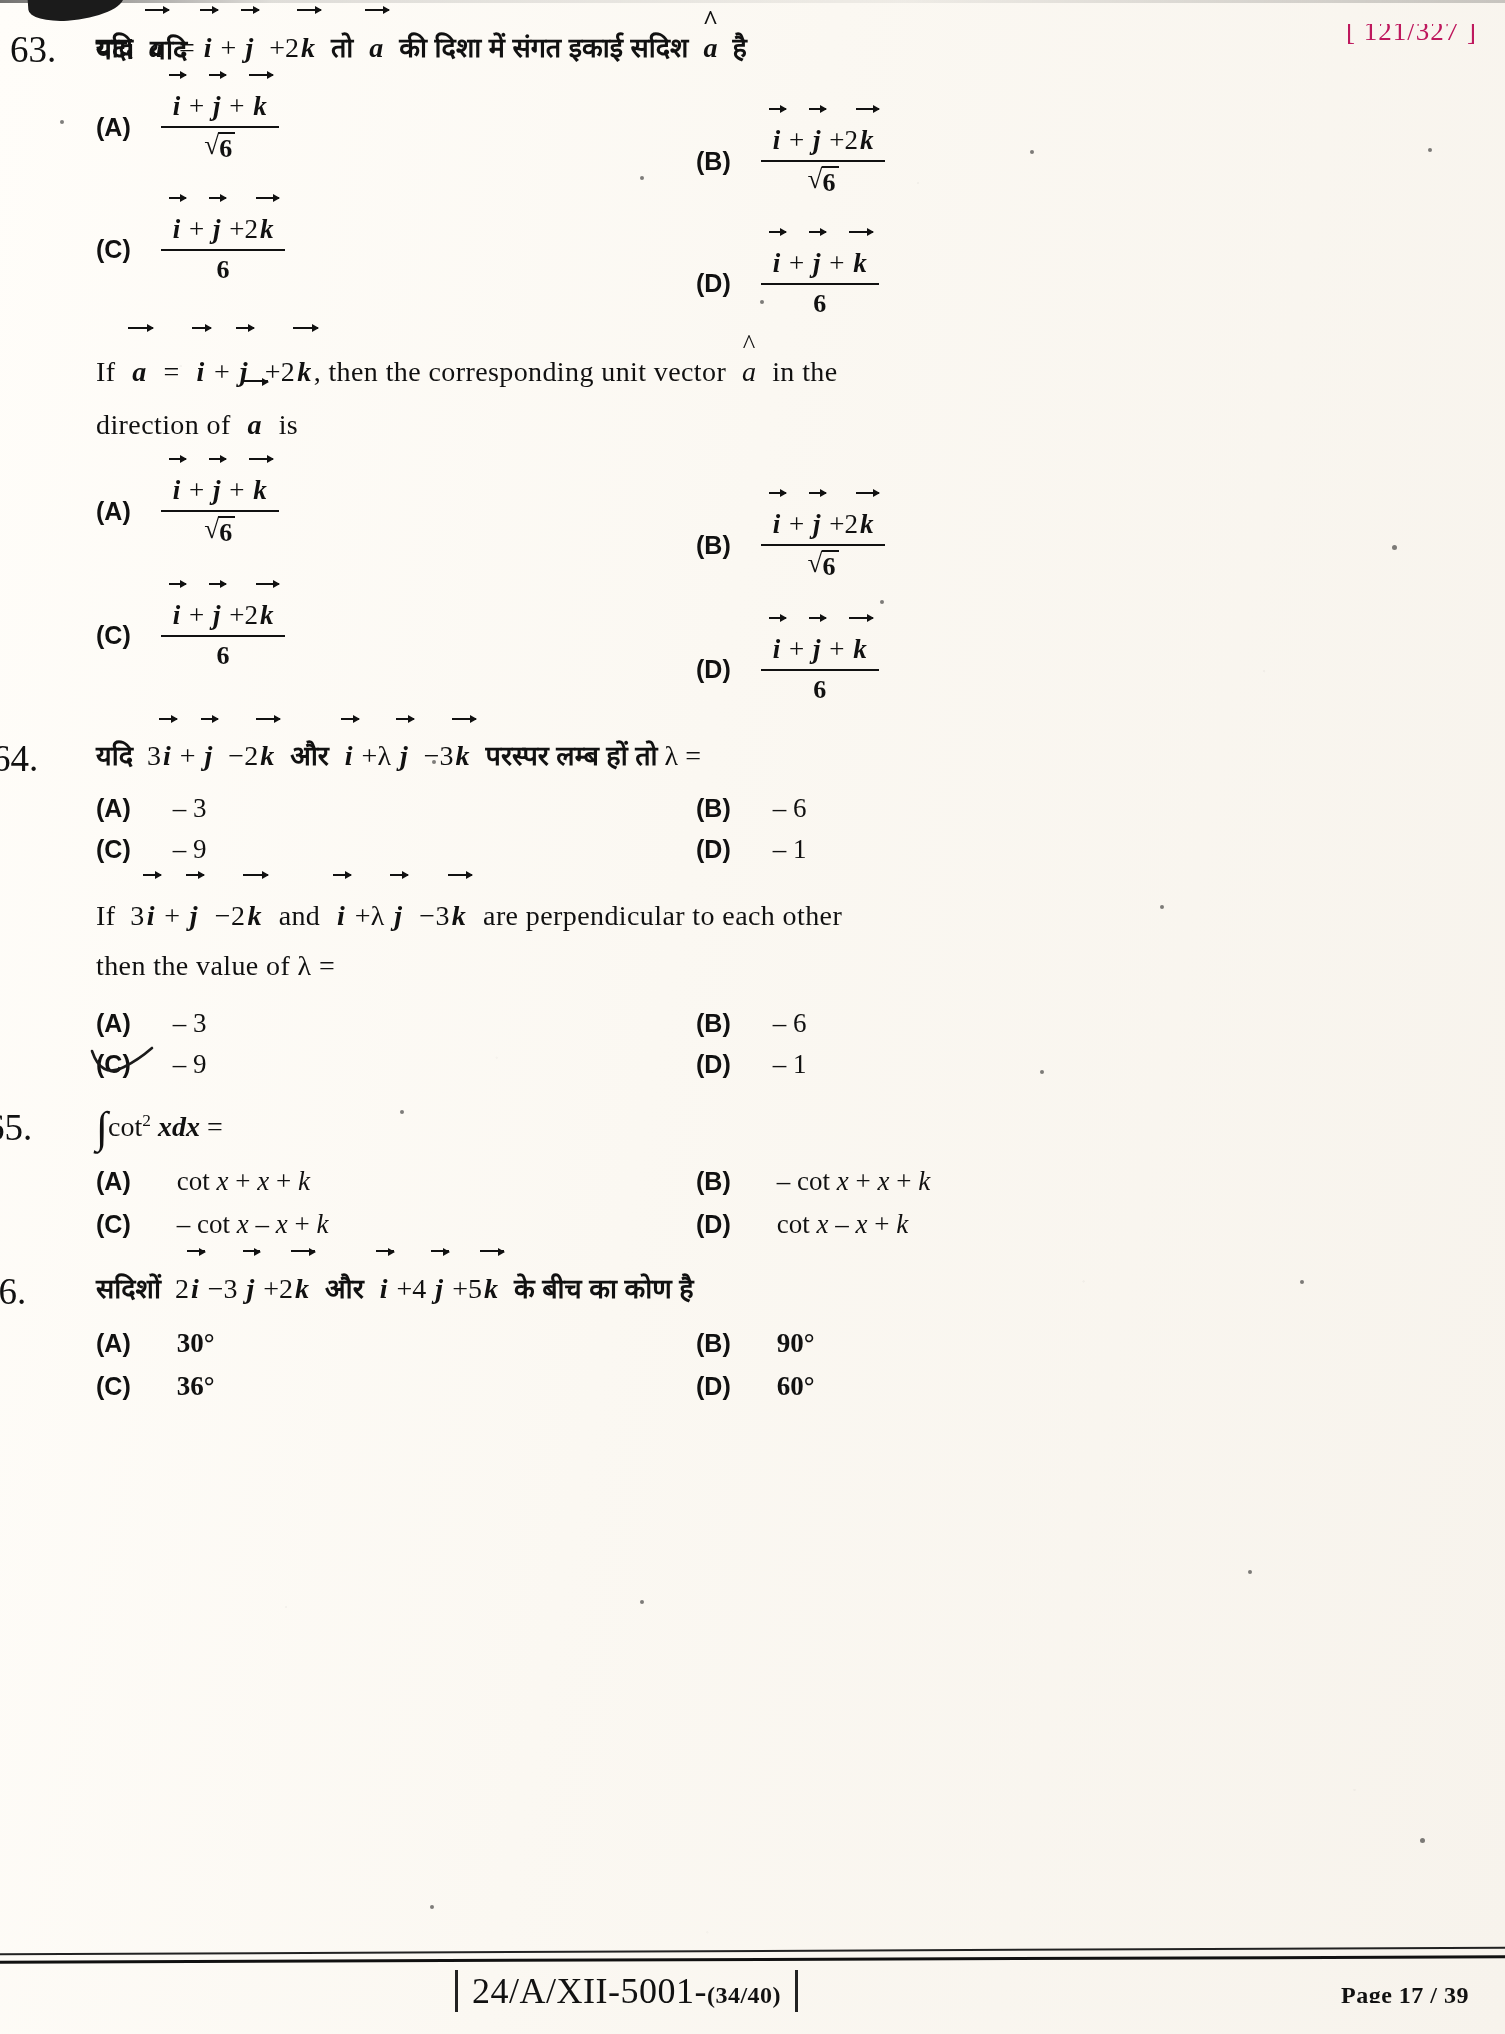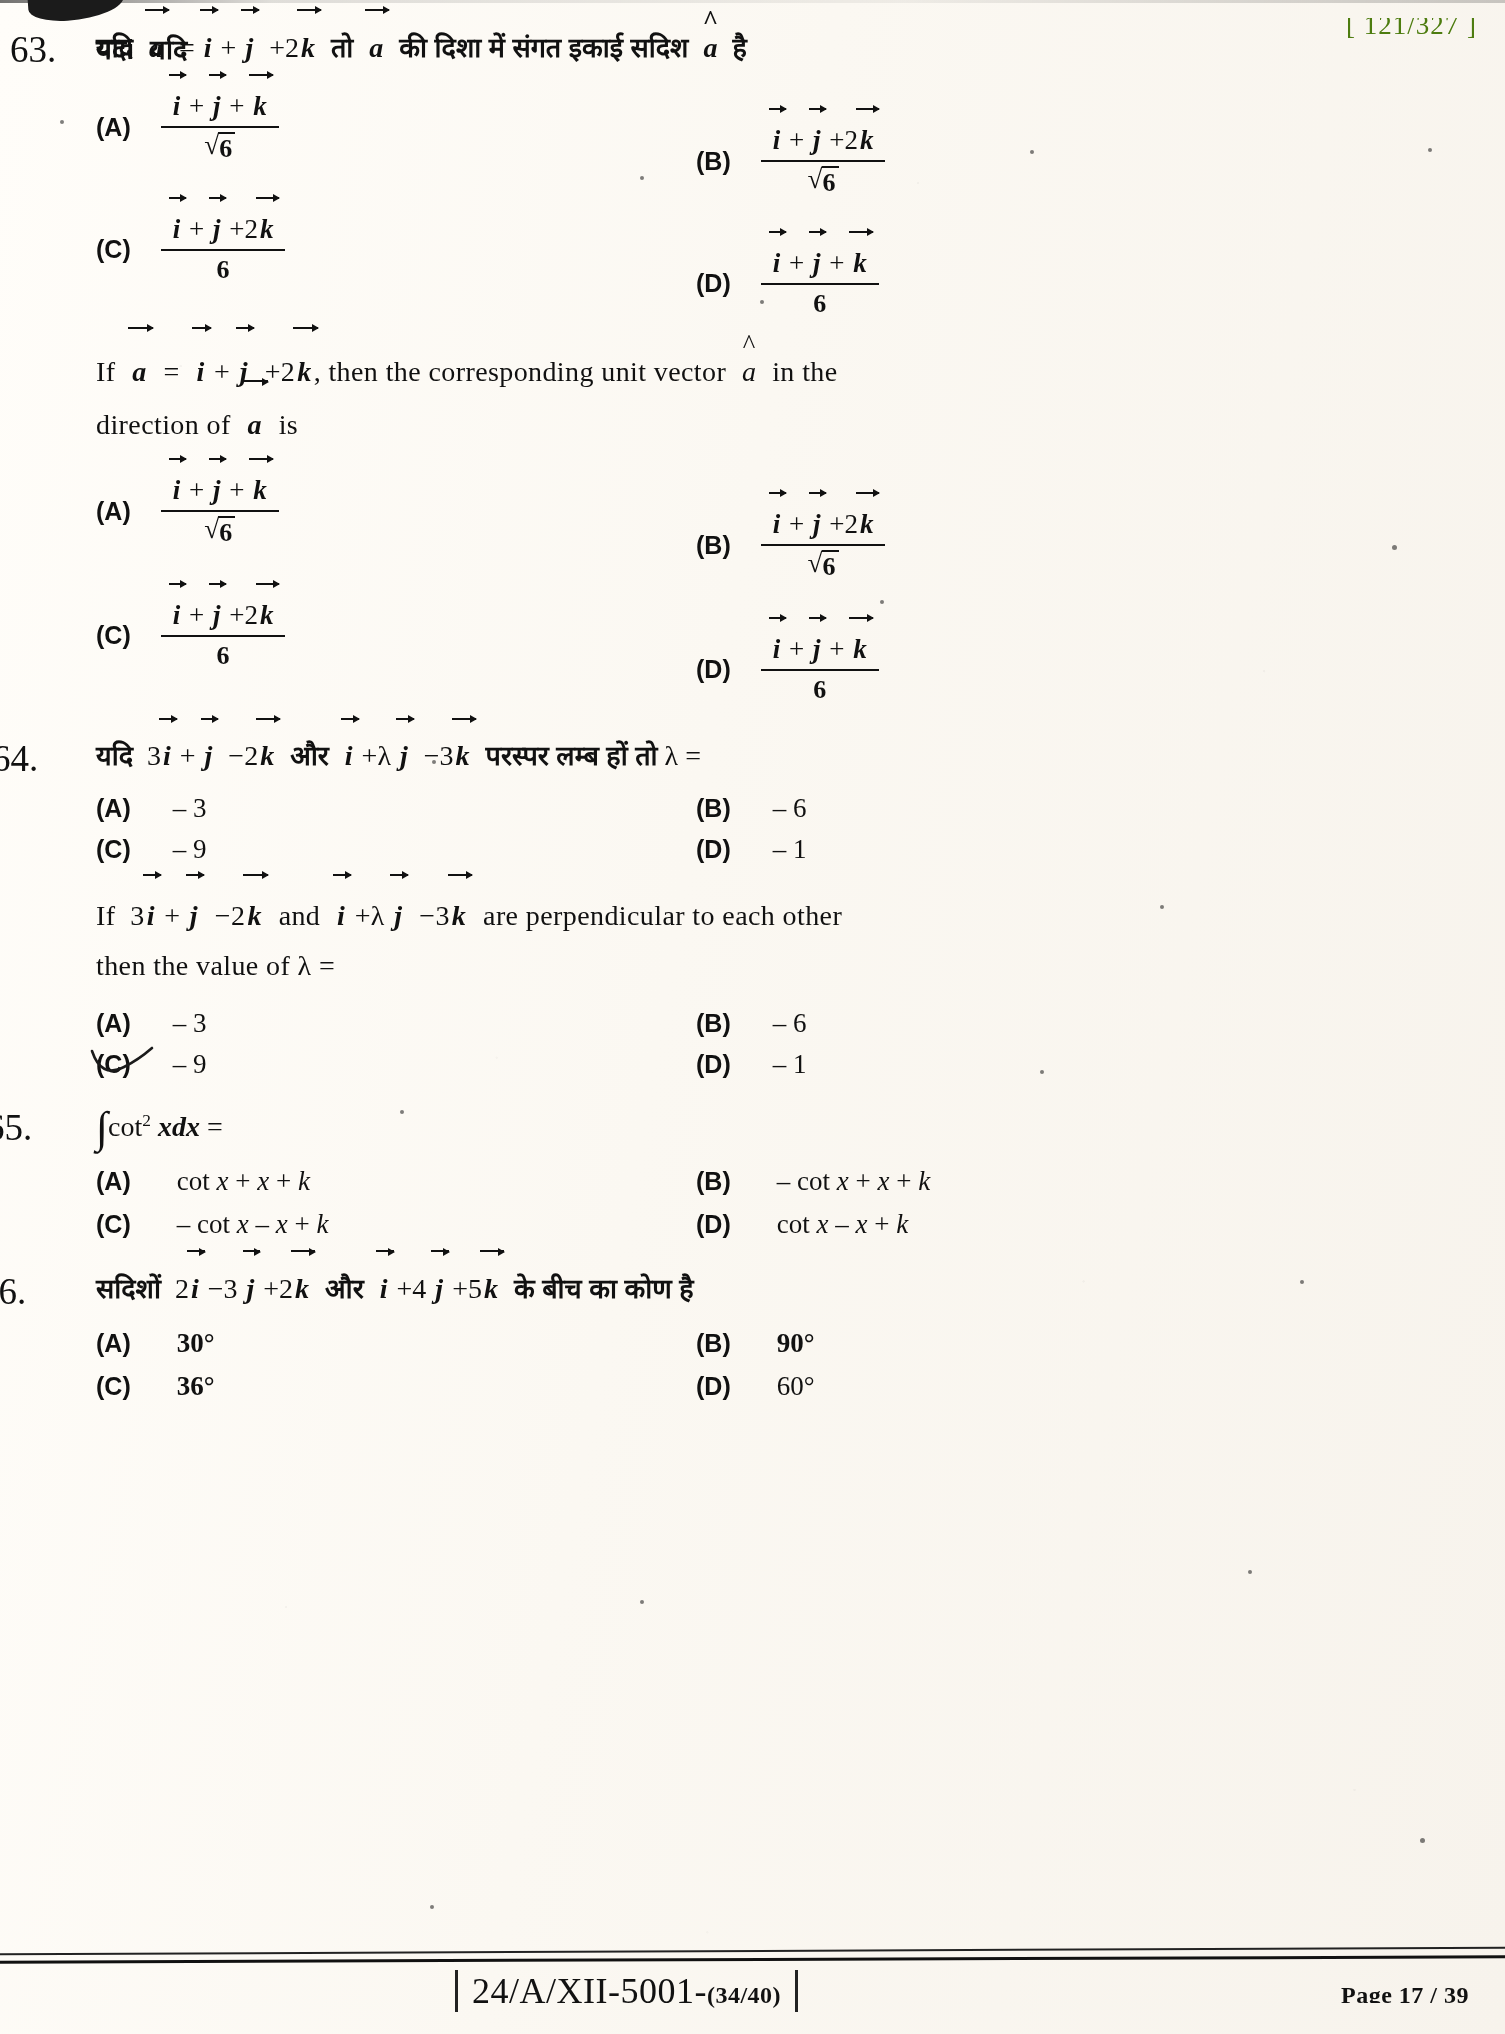--- a/index.html
+++ b/index.html
@@ -44,24 +44,24 @@
     transform: rotate(-4deg);
   }
   .page-edge-top {
     position: absolute;
     top: 0; left: 0; right: 0; height: 3px;
     background: linear-gradient(90deg, rgba(0,0,0,0.55), rgba(0,0,0,0.12) 18%, rgba(0,0,0,0.05) 60%, rgba(0,0,0,0.2));
   }
 
   .header-code {
     position: absolute;
-    top: 10px; right: 28px;
+    top: 16px; right: 28px;
     font-size: 27px;
     letter-spacing: 1px;
-    color: #4d7c0f;
+    color: #be185d;
     font-family: "Liberation Serif", serif;
     clip-path: inset(8px 0 0 0);
   }
 
   .content {
     position: absolute;
     top: 22px; left: 0; right: 0; bottom: 0;
   }
 
   .q {
@@ -514,21 +514,21 @@
             <span class="optbody" style="font-weight:700;">90°</span>
           </div>
         </div>
         <div class="optrow" style="margin-top:12px;">
           <div class="opt colA" style="padding-left:0; gap:46px;">
             <span class="optlabel">(C)</span>
             <span class="optbody" style="font-weight:700;">36°</span>
           </div>
           <div class="opt colB" style="gap:46px;">
             <span class="optlabel">(D)</span>
-            <span class="optbody" style="font-weight:400;">60°</span>
+            <span class="optbody" style="font-weight:700;">60°</span>
           </div>
         </div>
       </div>
     </div>
 
   </div>
 
   <div class="dot" style="left:60px;top:120px;width:4px;height:4px;"></div>
   <div class="dot" style="left:640px;top:176px;width:4px;height:4px;"></div>
   <div class="dot" style="left:1030px;top:150px;width:4px;height:4px;"></div>

